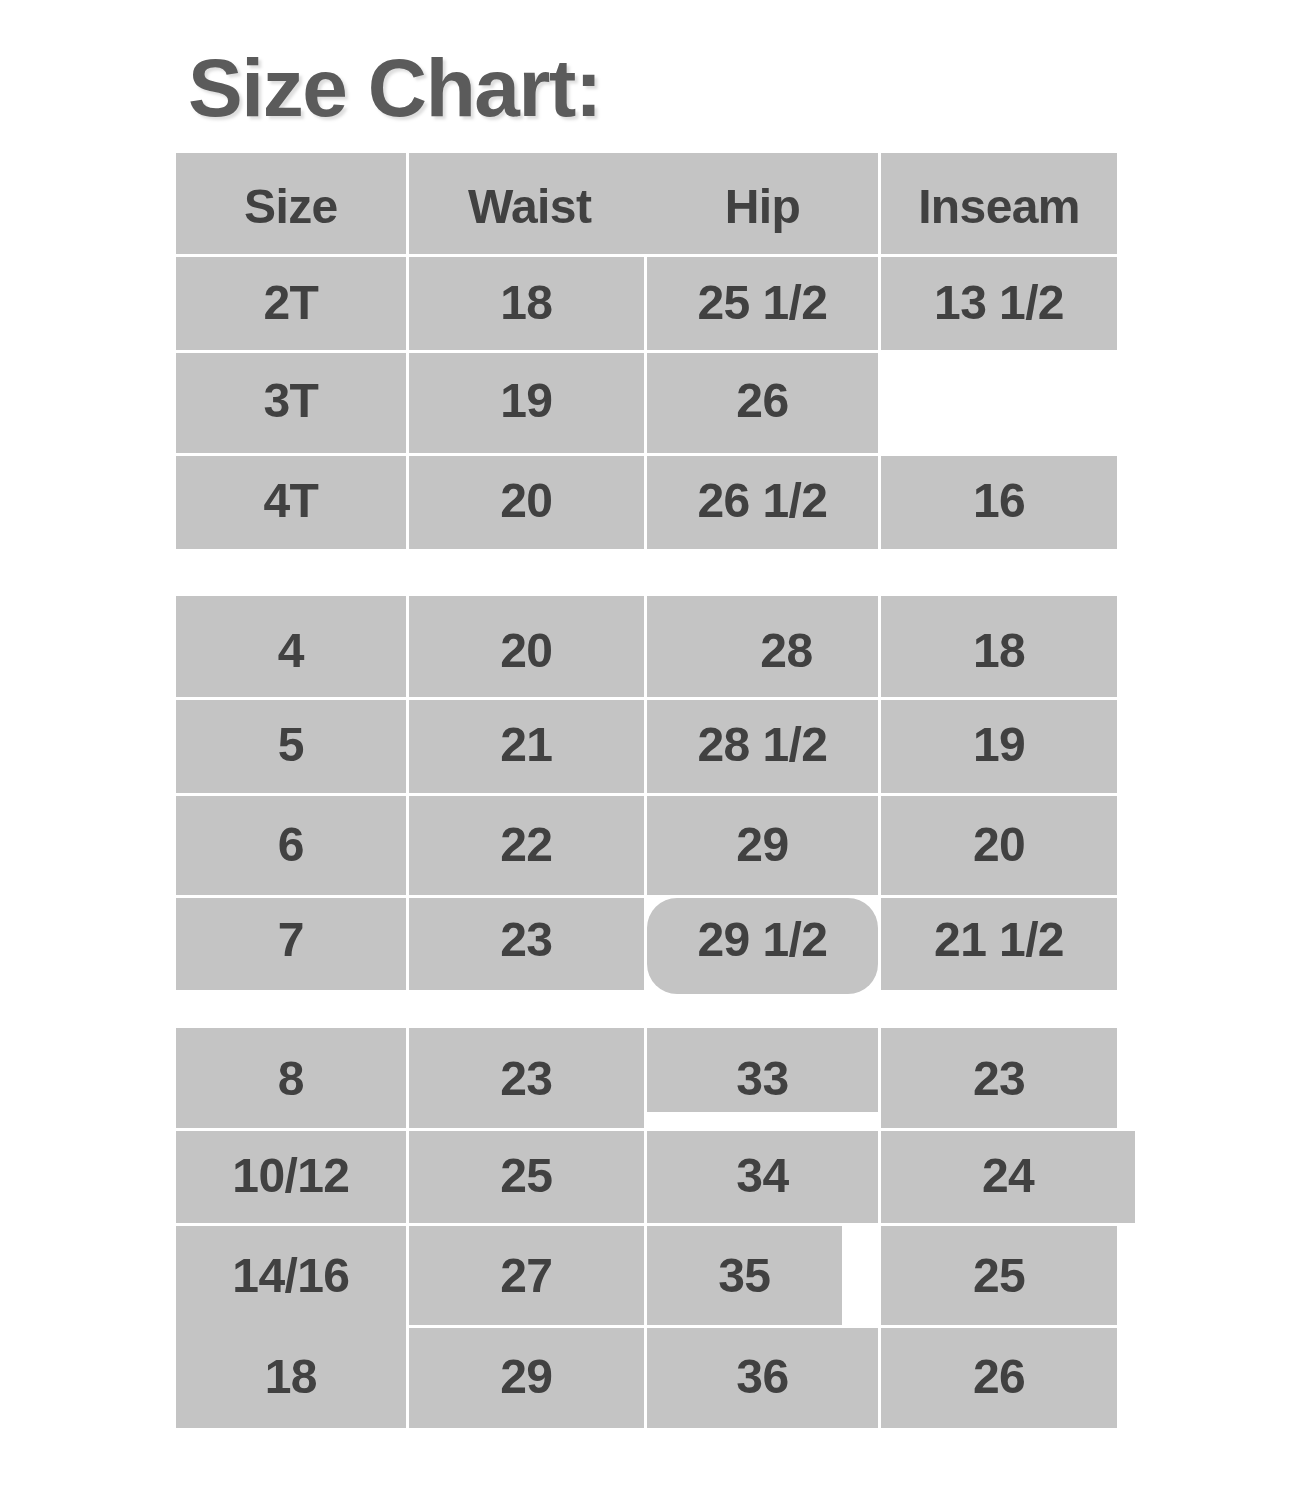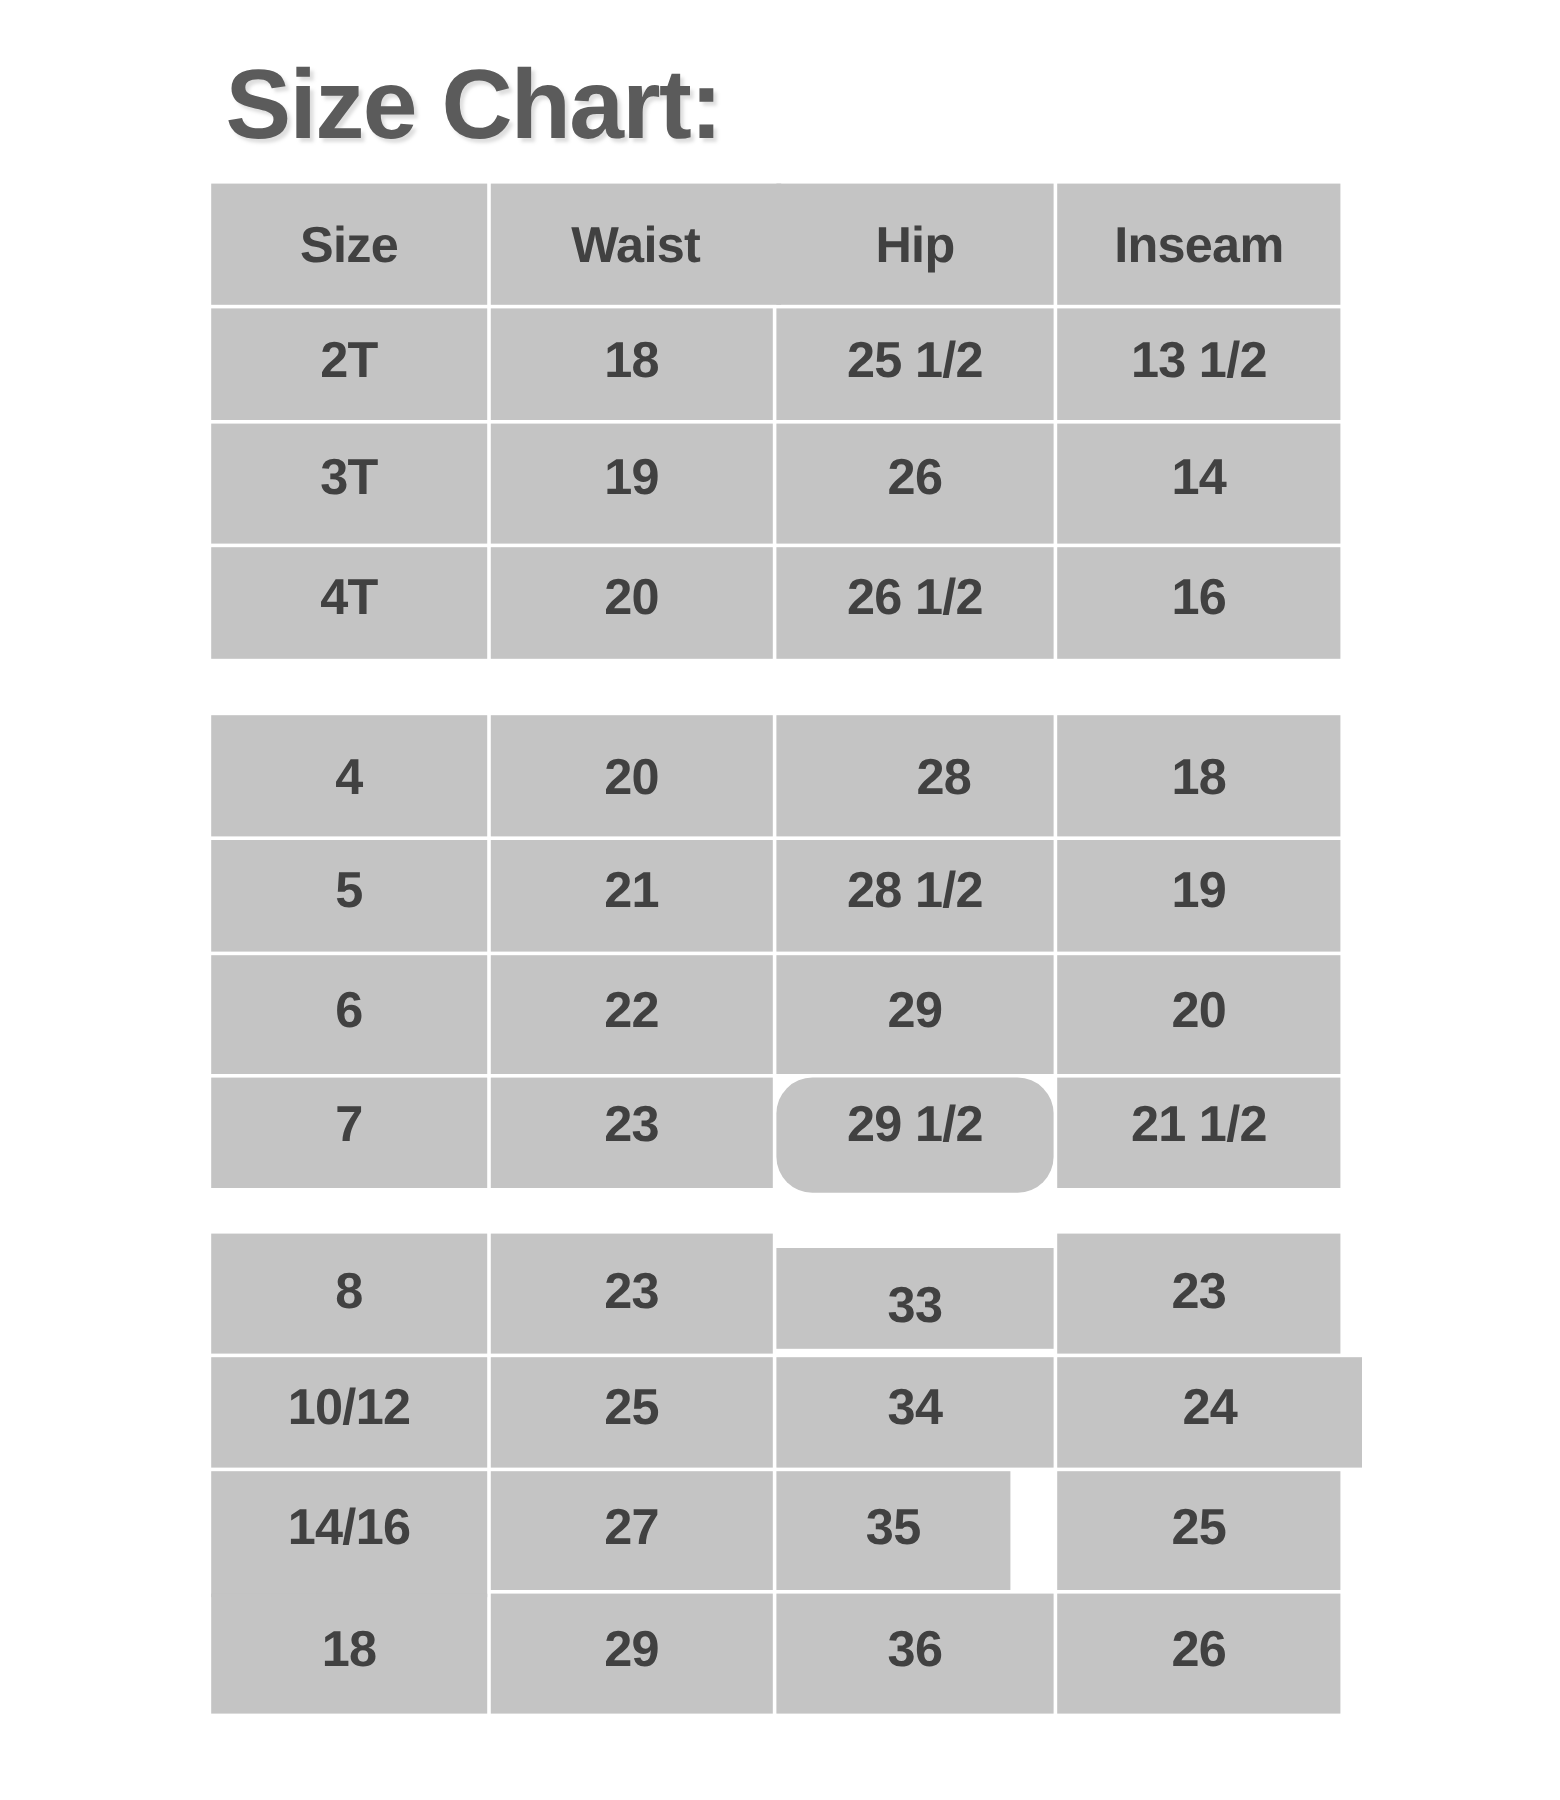--- a/index.html
+++ b/index.html
@@ -40,21 +40,21 @@
   }
   .size-row {
     position: absolute;
     left: 0;
     width: 941px;
   }
   .size-cell {
     position: absolute;
     background: #c4c4c4;
     color: #414141;
-    font-size: 42px;
+    font-size: 48px;
     font-weight: bold;
     letter-spacing: -0.6px;
     text-indent: 0px;
     text-align: center;
     white-space: nowrap;
     box-sizing: border-box;
     overflow: hidden;
   }
   .size-cell > span {
     display: block;
@@ -101,23 +101,20 @@
     <div class="size-row" style="top: 198.1px; height: 103px;">
       <div class="size-cell" style="left: 0px; width: 229.7px; top: 1.5px; height: 100px;">
           <span style="top: 24.8px;">3T</span>
         </div>
       <div class="size-cell" style="left: 232.7px; width: 235.1px; top: 1.5px; height: 100px;">
           <span style="top: 24.8px;">19</span>
         </div>
       <div class="size-cell" style="left: 470.8px; width: 231.3px; top: 1.5px; height: 100px;">
           <span style="top: 24.8px;">26</span>
         </div>
-      <div class="size-cell" style="left: 705.1px; width: 235.9px; top: 1.5px; height: 100px;">
-          <span style="top: 24.8px;">14</span>
-        </div>
     </div>
     <div class="size-row" style="top: 301.1px; height: 119px;">
       <div class="size-cell" style="left: 0px; width: 229.7px; top: 1.5px; height: 93px;">
           <span style="top: 21.3px;">4T</span>
         </div>
       <div class="size-cell" style="left: 232.7px; width: 235.1px; top: 1.5px; height: 93px;">
           <span style="top: 21.3px;">20</span>
         </div>
       <div class="size-cell" style="left: 470.8px; width: 231.3px; top: 1.5px; height: 93px;">
           <span style="top: 21.3px;">26 1/2</span>
@@ -186,21 +183,21 @@
     </div>
   </div>
   <div class="chart-table" id="table-3" style="top: 1027.8px;">
     <div class="size-row" style="top: 0px; height: 101.8px;">
       <div class="size-cell" style="left: 0px; width: 229.7px; top: 0px; height: 100.3px;">
           <span style="top: 27.5px;">8</span>
         </div>
       <div class="size-cell" style="left: 232.7px; width: 235.1px; top: 0px; height: 100.3px;">
           <span style="top: 27.5px;">23</span>
         </div>
-      <div class="size-cell" style="left: 470.8px; width: 231.3px; top: 12px; height: 84px;">
+      <div class="size-cell" style="left: 470.8px; width: 231.3px; top: 0px; height: 84px;">
           <span style="top: 27.5px;">33</span>
         </div>
       <div class="size-cell" style="left: 705.1px; width: 235.9px; top: 0px; height: 100.3px;">
           <span style="top: 27.5px;">23</span>
         </div>
     </div>
     <div class="size-row" style="top: 101.8px; height: 95.4px;">
       <div class="size-cell" style="left: 0px; width: 229.7px; top: 1.5px; height: 92.4px;">
           <span style="top: 21.3px;">10/12</span>
         </div>

